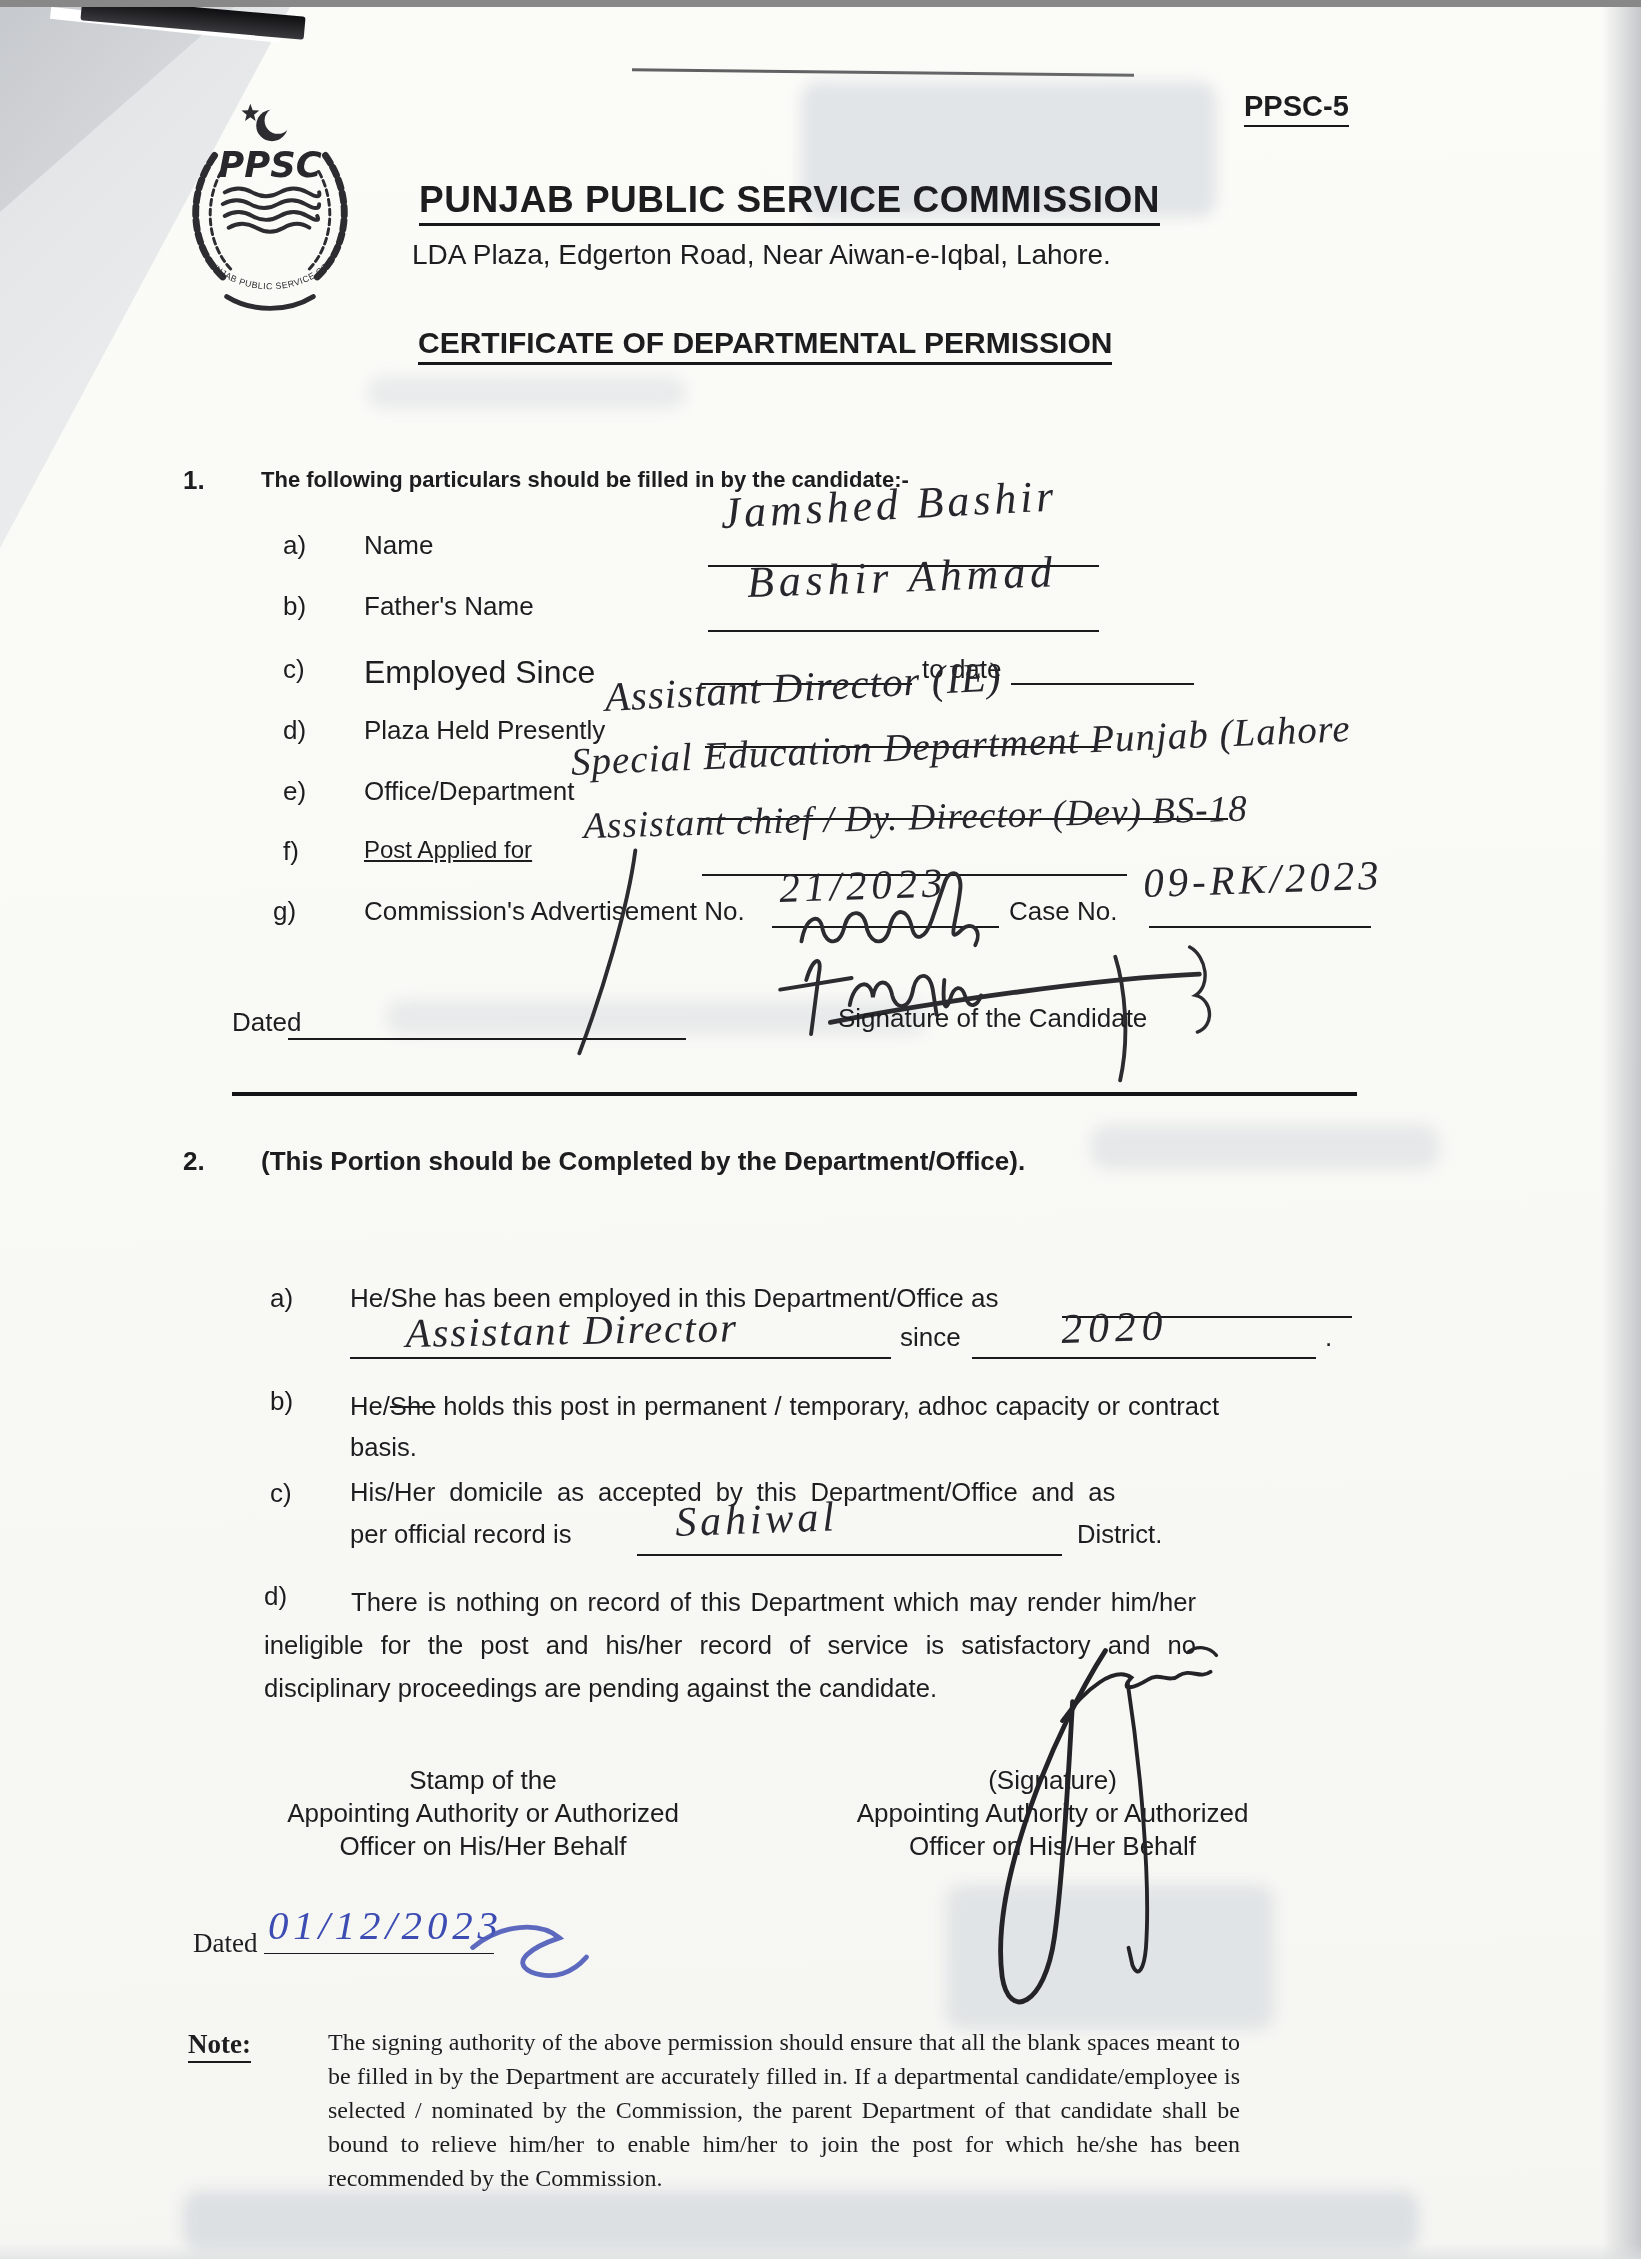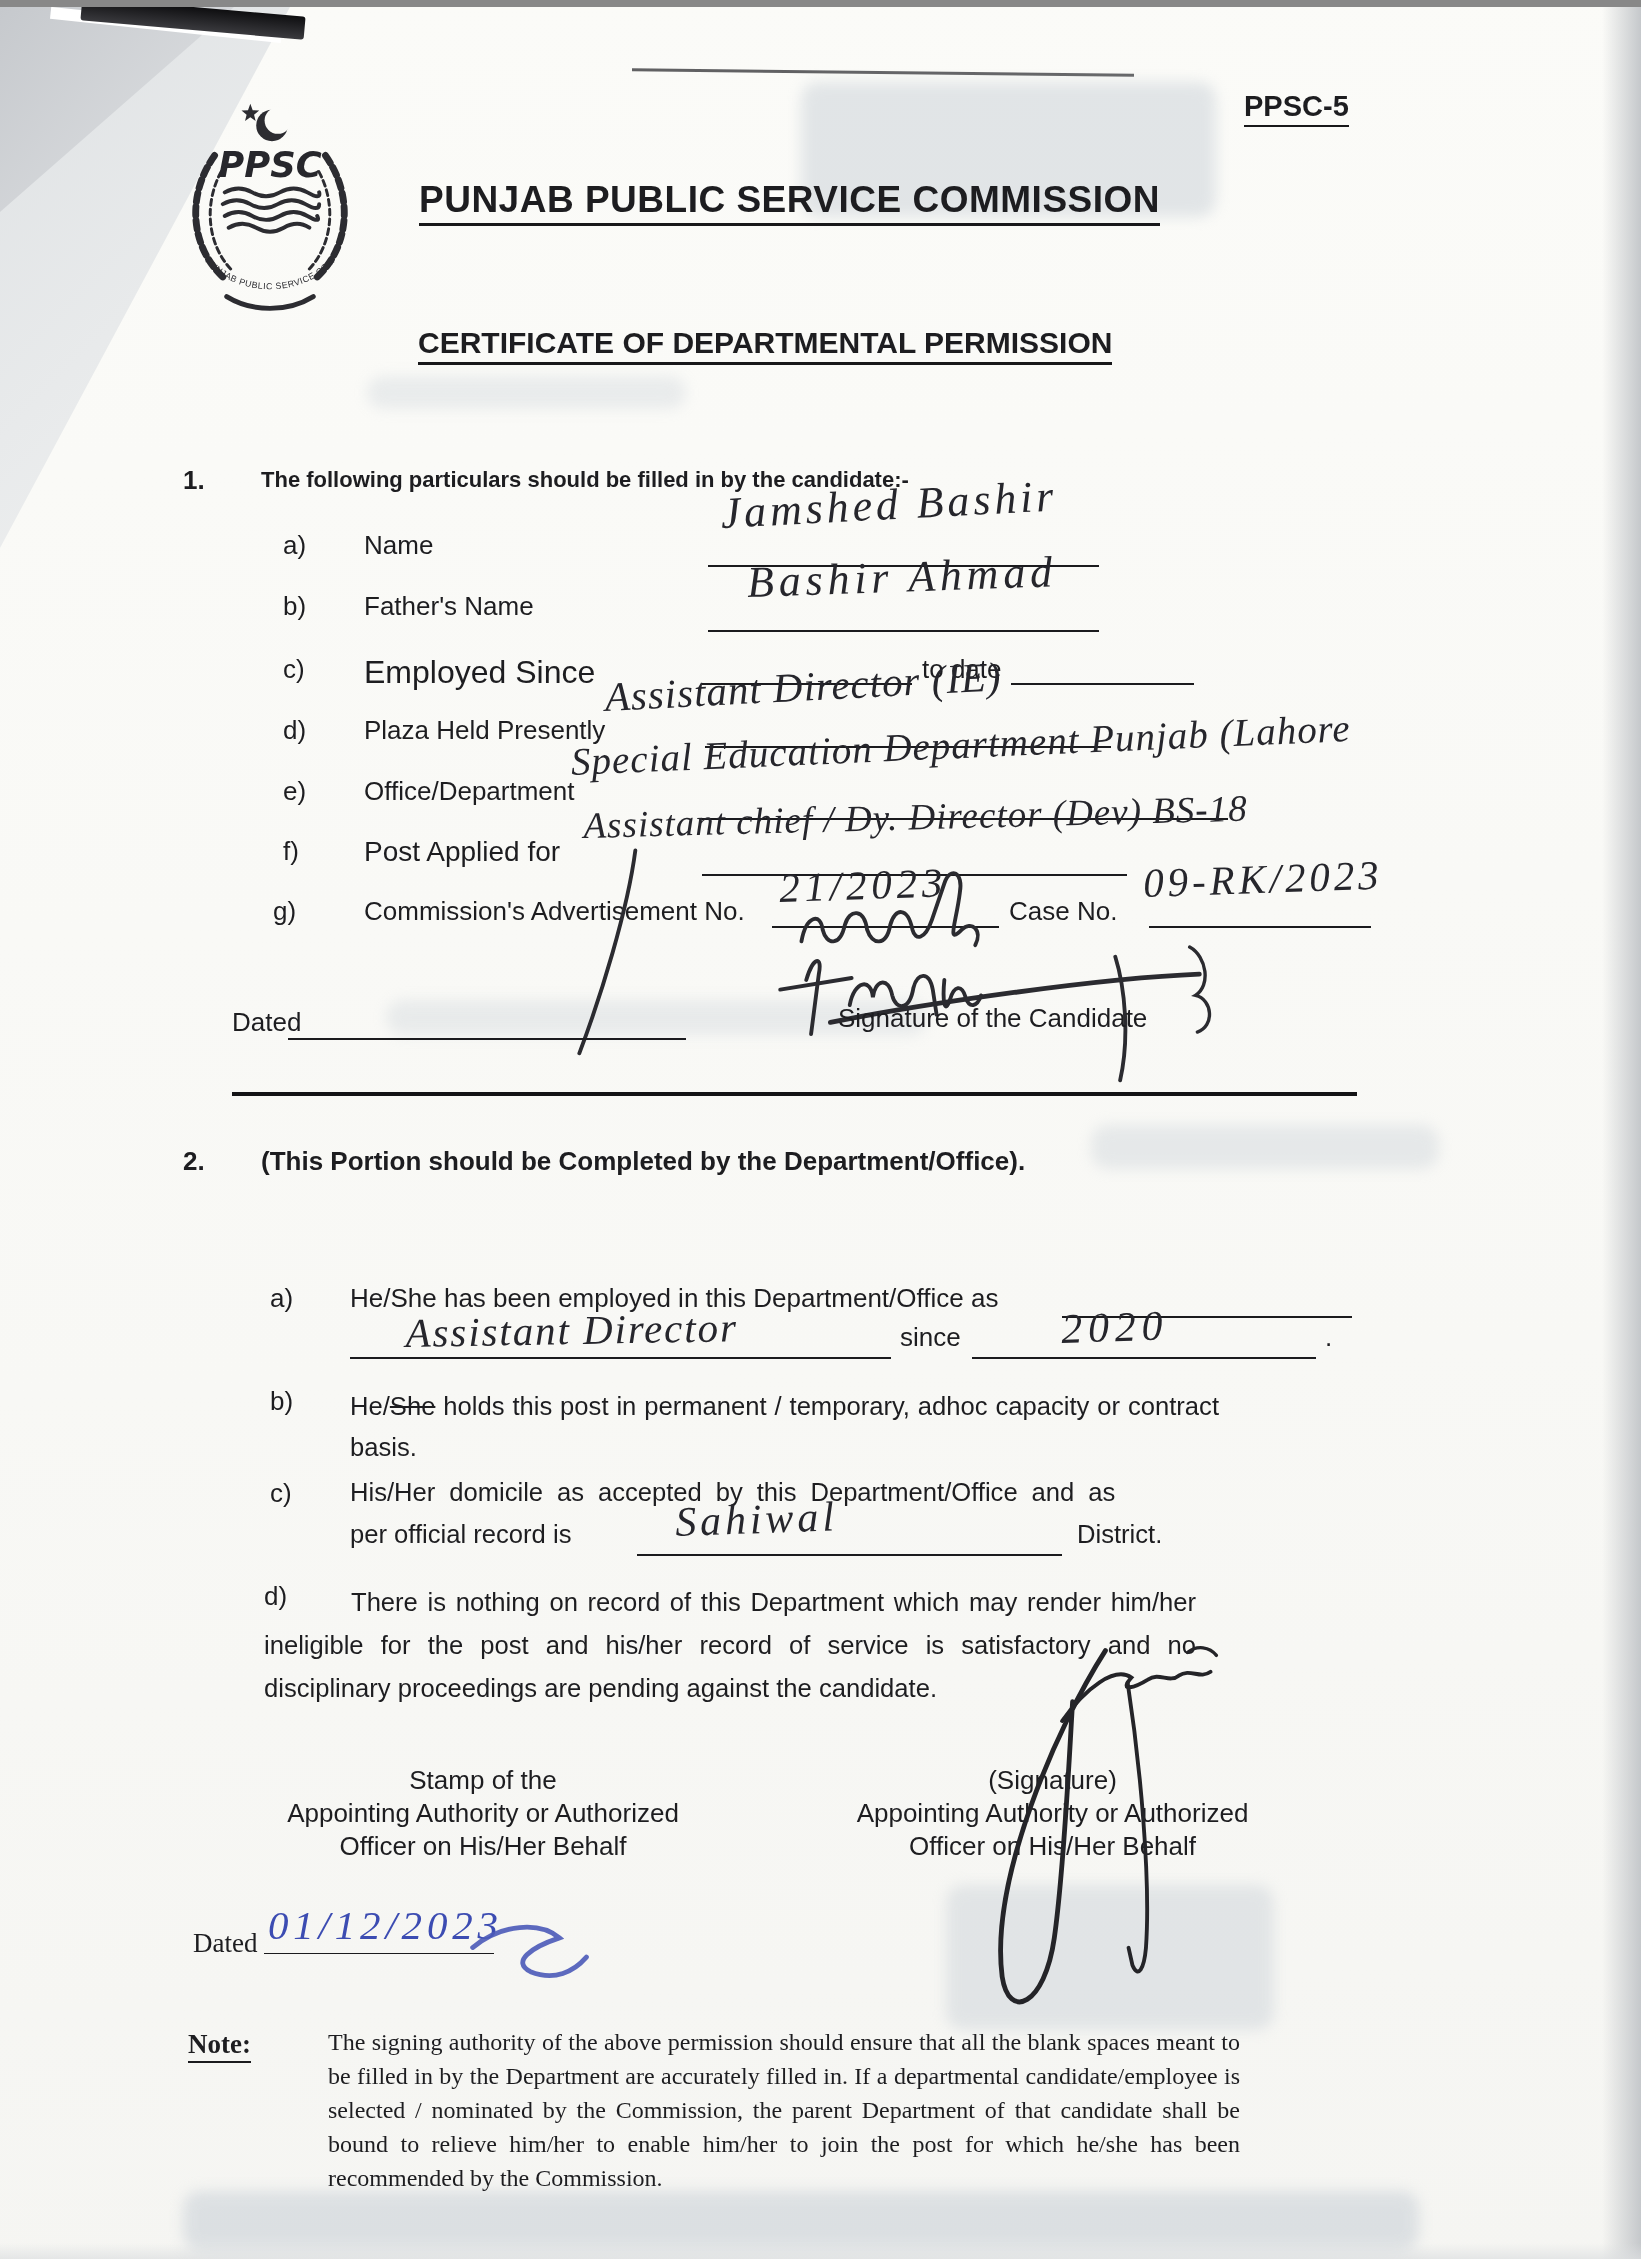--- a/index.html
+++ b/index.html
@@ -68,20 +68,21 @@
           <path id="ringpath" d="M44,170 C76,208 144,208 176,170"></path>
         </defs>
     </g>
     <text x="110" y="84" text-anchor="middle" font-family="DejaVu Sans" font-weight="bold" font-size="36" font-style="italic" fill="#27272c">PPSC</text>
     <text font-size="9" fill="#2c2c31" font-family="Liberation Sans" letter-spacing="0.5">
       <textPath href="#ringpath">PUNJAB PUBLIC SERVICE COMMISSION</textPath>
     </text>
   </svg>
 
   <div class="abs sans b u" style="left:419px;top:172px;font-size:37px;letter-spacing:0.5px;">PUNJAB PUBLIC SERVICE COMMISSION</div>
+  <div class="abs sans" style="left:412px;top:232px;font-size:28px;">LDA Plaza, Edgerton Road, Near Aiwan-e-Iqbal, Lahore.</div>
   <div class="abs sans b u" style="left:418px;top:319px;font-size:30px;">CERTIFICATE OF DEPARTMENTAL PERMISSION</div>
 
   <div class="abs sans b" style="left:183px;top:458px;font-size:26px;">1.</div>
   <div class="abs sans b" style="left:261px;top:460px;font-size:22px;">The following particulars should be filled in by the candidate:-</div>
 
   <div class="abs sans" style="left:283px;top:523px;font-size:26px;">a)</div>
   <div class="abs sans" style="left:364px;top:523px;font-size:26px;">Name</div>
   <div class="abs bline" style="left:708px;top:558px;width:391px;"></div>
   <div class="abs hand" style="left:722px;top:481px;font-size:44px;letter-spacing:3.9px;transform:rotate(-3deg);">Jamshed Bashir</div>
 
@@ -100,21 +101,21 @@
   <div class="abs sans" style="left:364px;top:708px;font-size:26px;">Plaza Held Presently</div>
   <div class="abs bline" style="left:705px;top:739px;width:406px;"></div>
   <div class="abs hand" style="left:606px;top:666px;font-size:41px;letter-spacing:1px;transform:rotate(-3deg);">Assistant Director (IE)</div>
 
   <div class="abs sans" style="left:283px;top:769px;font-size:26px;">e)</div>
   <div class="abs sans" style="left:364px;top:769px;font-size:26px;">Office/Department</div>
   <div class="abs bline" style="left:702px;top:811px;width:526px;"></div>
   <div class="abs hand" style="left:572px;top:732px;font-size:39px;letter-spacing:1px;transform:rotate(-2.5deg);">Special Education Department Punjab (Lahore</div>
 
   <div class="abs sans" style="left:283px;top:829px;font-size:26px;">f)</div>
-  <div class="abs sans" style="left:364px;top:829px;font-size:28px;">Post Applied for</div>
+  <div class="abs sans" style="left:364px;top:829px;font-size:24px;text-decoration:underline;">Post Applied for</div>
   <div class="abs bline" style="left:702px;top:867px;width:425px;"></div>
   <div class="abs hand" style="left:584px;top:797px;font-size:37px;letter-spacing:1px;transform:rotate(-1.5deg);">Assistant chief / Dy. Director (Dev) BS-18</div>
 
   <div class="abs sans" style="left:273px;top:889px;font-size:26px;">g)</div>
   <div class="abs sans" style="left:364px;top:889px;font-size:26px;">Commission's Advertisement No.</div>
   <div class="abs bline" style="left:772px;top:919px;width:227px;"></div>
   <div class="abs hand" style="left:780px;top:857px;font-size:41px;letter-spacing:4.8px;transform:rotate(-2deg);">21/2023</div>
   <div class="abs sans" style="left:1009px;top:889px;font-size:26px;">Case No.</div>
   <div class="abs bline" style="left:1149px;top:919px;width:222px;"></div>
   <div class="abs hand" style="left:1144px;top:852px;font-size:41px;letter-spacing:3.9px;transform:rotate(-2deg);">09-RK/2023</div>

